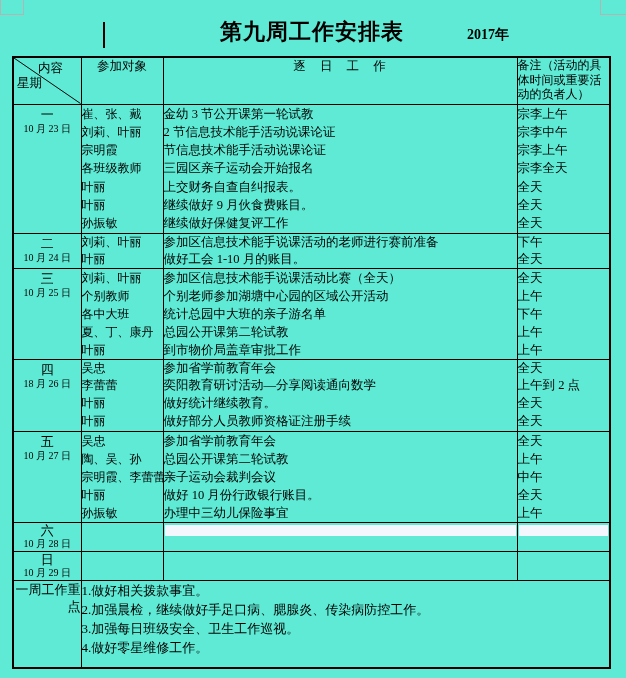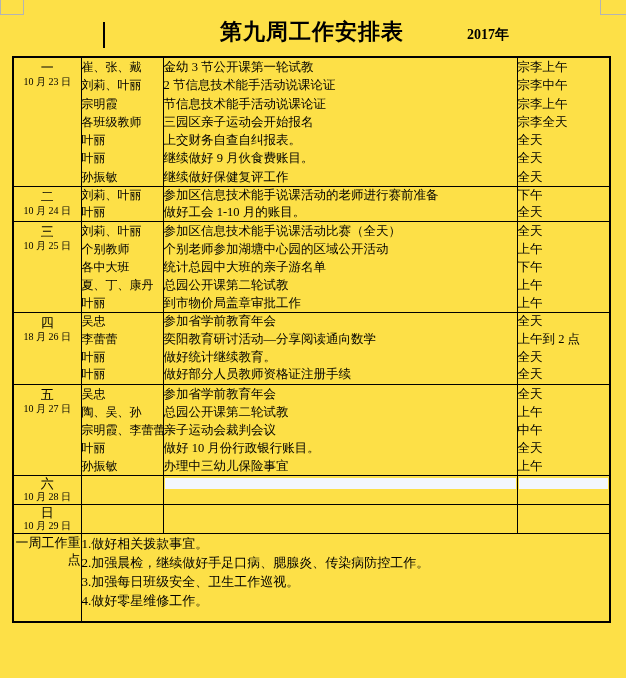--- a/index.html
+++ b/index.html
@@ -1,16 +1,16 @@
 <!DOCTYPE html>
 <html><head>
 <meta charset="utf-8">
 <style>
   html,body{margin:0;padding:0;background:#fff;}
-  .page{position:relative;width:626px;height:678px;background:#fde047;overflow:hidden;
+  .page{position:relative;width:626px;height:678px;background:#5eead4;overflow:hidden;
         font-family:"Liberation Serif","DejaVu Serif",serif;color:#000;}
   
   .corner{position:absolute;top:0;width:22px;height:14px;border:1px solid #b4b4b4;border-top:none;}
   .corner.tl{left:0;}
   .corner.tr{left:600px;width:25px;}
   
   .cursor{position:absolute;left:103px;top:22px;width:2px;height:26px;background:#000;}
   
   .title-text{position:absolute;left:220px;top:17px;font-size:22px;font-weight:bold;letter-spacing:1px;white-space:nowrap;}
   .year{position:absolute;left:467px;top:26px;font-size:14px;font-weight:bold;white-space:nowrap;}
@@ -64,20 +64,32 @@
 
   <table class="schedule">
     <colgroup>
         <col class="c1">
         <col class="c2">
         <col class="c3">
         <col class="c4">
       </colgroup>
 
     <tbody>
+        <tr class="r0">
+      <th class="diag-cell">
+        <svg class="diag-svg" viewBox="0 0 68 47" preserveAspectRatio="none">
+          <line x1="0" y1="0" x2="68" y2="47" stroke="#000" stroke-width="1"></line>
+        </svg>
+        <span class="diag-top">内容</span>
+        <span class="diag-bottom">星期</span>
+      </th>
+      <th class="hdr">参加对象</th>
+      <th class="hdr hdr-work">逐 日 工 作</th>
+      <th class="hdr-notes">备注（活动的具体时间或重要活动的负者人）</th>
+    </tr>
 
     <tr class="r1">
       <td class="day-cell">
         <div class="day-name">一</div>
         <div class="day-date">10 月 23 日</div>
       </td>
       <td class="who-cell">
         <div class="lines">
               <div class="line">崔、张、戴</div>
               <div class="line">刘莉、叶丽</div>

